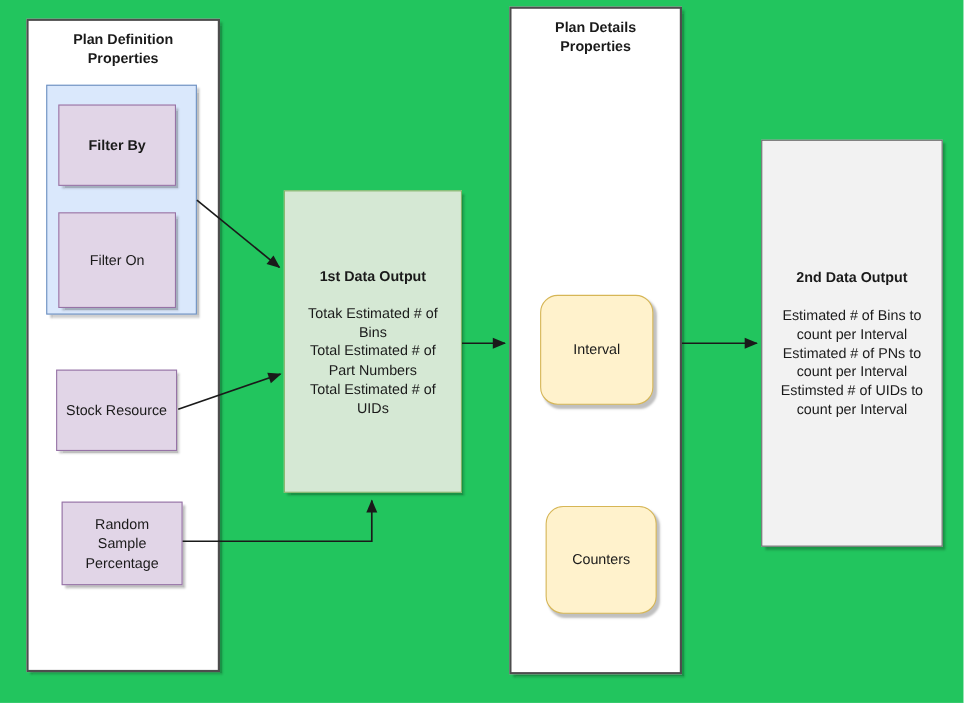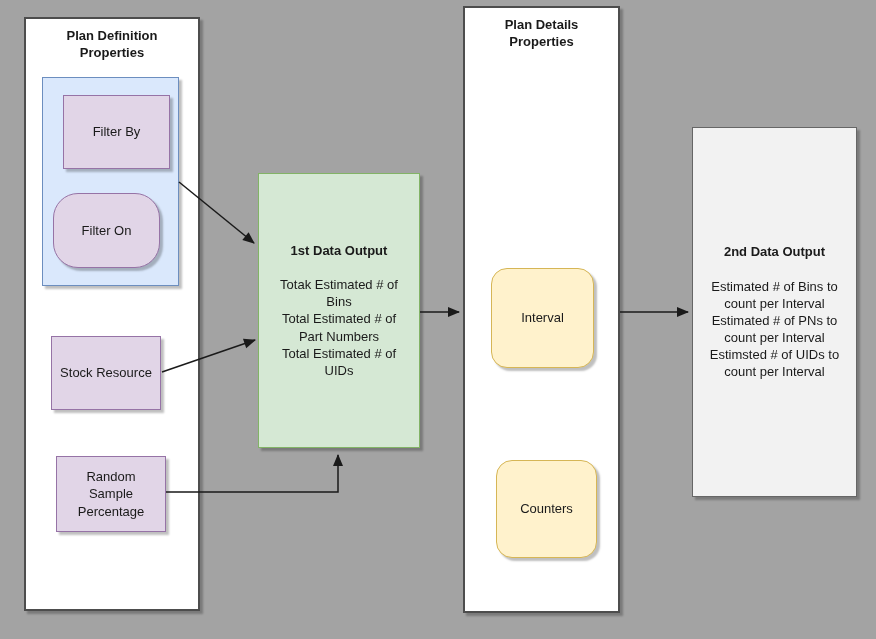--- a/index.html
+++ b/index.html
@@ -1,17 +1,17 @@
 <!DOCTYPE html>
 <html><head>
 <meta charset="utf-8">
 <style>
   html,body { margin:0; padding:0; background:#ffffff; }
   .canvas {
-    position:relative; width:876px; height:639px; background:#a3a3a3;
+    position:relative; width:876px; height:639px; background:#22c55e;
     font-family:"Liberation Sans","DejaVu Sans",sans-serif; color:#1a1a1a;
     overflow:hidden;
   }
   .abs { position:absolute; box-sizing:border-box; }
   .container {
     background:#ffffff; border:2px solid #4d4d4d;
     box-shadow:3px 3px 2px rgba(0,0,0,0.25);
   }
   .ctitle {
     font-weight:bold; font-size:13px; line-height:1.3; text-align:center;
@@ -34,25 +34,25 @@
 
 <div class="canvas">
 
   <div class="abs container" style="left:24px; top:17px; width:176px; height:594px;">
     <div class="ctitle">Plan Definition
 Properties</div>
   </div>
 
   <div class="abs node" style="left: 42px; top: 77px; width: 137px; height: 209px; background-color: rgb(218, 232, 252); border-color: rgb(108, 142, 191);"></div>
 
-  <div class="abs node" style="left: 63px; top: 95px; width: 107px; height: 74px; background-color: rgb(225, 213, 231); border-color: rgb(150, 115, 166);">
+  <div class="abs node" style="left: 53px; top: 95px; width: 107px; height: 74px; background-color: rgb(225, 213, 231); border-color: rgb(150, 115, 166); font-weight: bold;">
     <span>Filter By</span>
   </div>
 
-  <div class="abs node" style="left: 53px; top: 193px; width: 107px; height: 75px; background-color: rgb(225, 213, 231); border-color: rgb(150, 115, 166); border-radius: 25px;">
+  <div class="abs node" style="left: 53px; top: 193px; width: 107px; height: 87px; background-color: rgb(225, 213, 231); border-color: rgb(150, 115, 166);">
     <span>Filter On</span>
   </div>
 
   <div class="abs node" style="left: 51px; top: 336px; width: 110px; height: 74px; background-color: rgb(225, 213, 231); border-color: rgb(150, 115, 166); text-align: center;">
     <span>Stock Resource</span>
   </div>
 
   <div class="abs node" style="left: 56px; top: 456px; width: 110px; height: 76px; background-color: rgb(225, 213, 231); border-color: rgb(150, 115, 166);">
     <span>Random
 Sample

